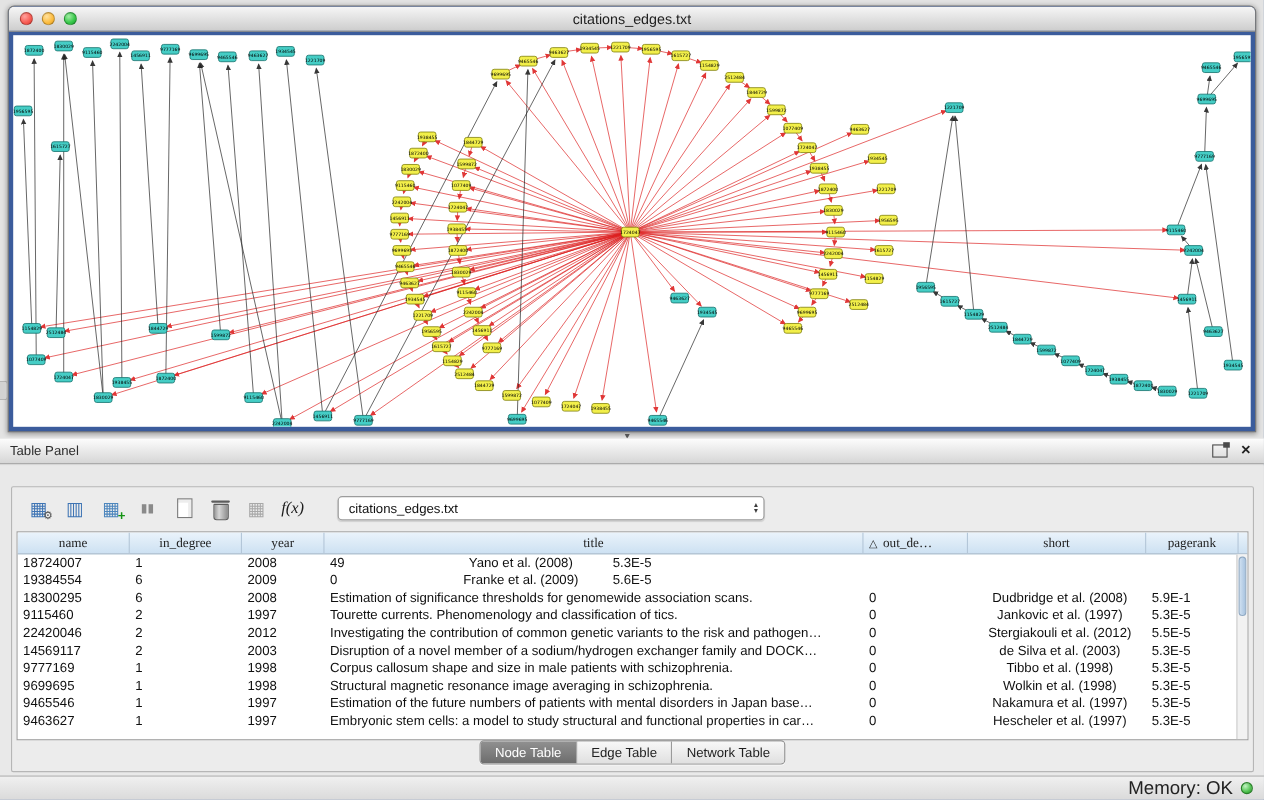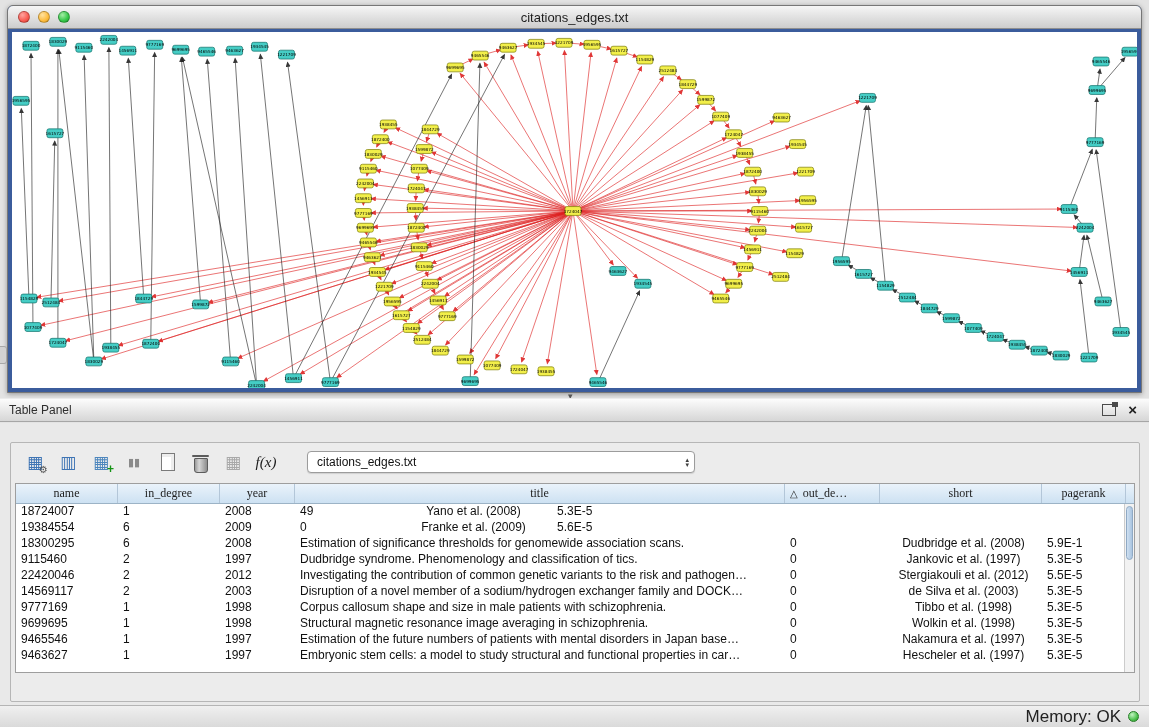--- a/index.html
+++ b/index.html
@@ -848,21 +848,21 @@
             <div class="td col2" style="width: 75px;">2008</div>
             <div class="td col3" style="width: 490px;">Estimation of significance thresholds for genomewide association scans.</div>
             <div class="td col4" style="width: 95px;">0</div>
             <div class="td col5" style="width: 162px;">Dudbridge et al. (2008)</div>
             <div class="td col6" style="width: 84px;">5.9E-1</div>
           </div>
           <div class="tr">
             <div class="td col0" style="width: 102px;">9115460</div>
             <div class="td col1" style="width: 102px;">2</div>
             <div class="td col2" style="width: 75px;">1997</div>
-            <div class="td col3" style="width: 490px;">Dudbridge syndrome. Phenomenology and classification of tics.</div>
+            <div class="td col3" style="width: 490px;">Tourette currents. Phenomenology and classification of tics.</div>
             <div class="td col4" style="width: 95px;">0</div>
             <div class="td col5" style="width: 162px;">Jankovic et al. (1997)</div>
             <div class="td col6" style="width: 84px;">5.3E-5</div>
           </div>
           <div class="tr">
             <div class="td col0" style="width: 102px;">22420046</div>
             <div class="td col1" style="width: 102px;">2</div>
             <div class="td col2" style="width: 75px;">2012</div>
             <div class="td col3" style="width: 490px;">Investigating the contribution of common genetic variants to the risk and pathogen…</div>
             <div class="td col4" style="width: 95px;">0</div>
@@ -913,19 +913,24 @@
             <div class="td col4" style="width: 95px;">0</div>
             <div class="td col5" style="width: 162px;">Hescheler et al. (1997)</div>
             <div class="td col6" style="width: 84px;">5.3E-5</div>
           </div>
         </div>
       <div class="vscroll">
         <div class="vthumb"></div>
       </div>
     </div>
 
+    <div class="tabs">
+        <span class="seg sel">Node Table</span>
+        <span class="seg">Edge Table</span>
+        <span class="seg">Network Table</span>
+      </div>
   </div>
 </div>
 
 <div class="status-bar">
   <span class="mem-label">Memory: OK</span>
   <span class="mem-dot"></span>
 </div>
 
 </body></html>

